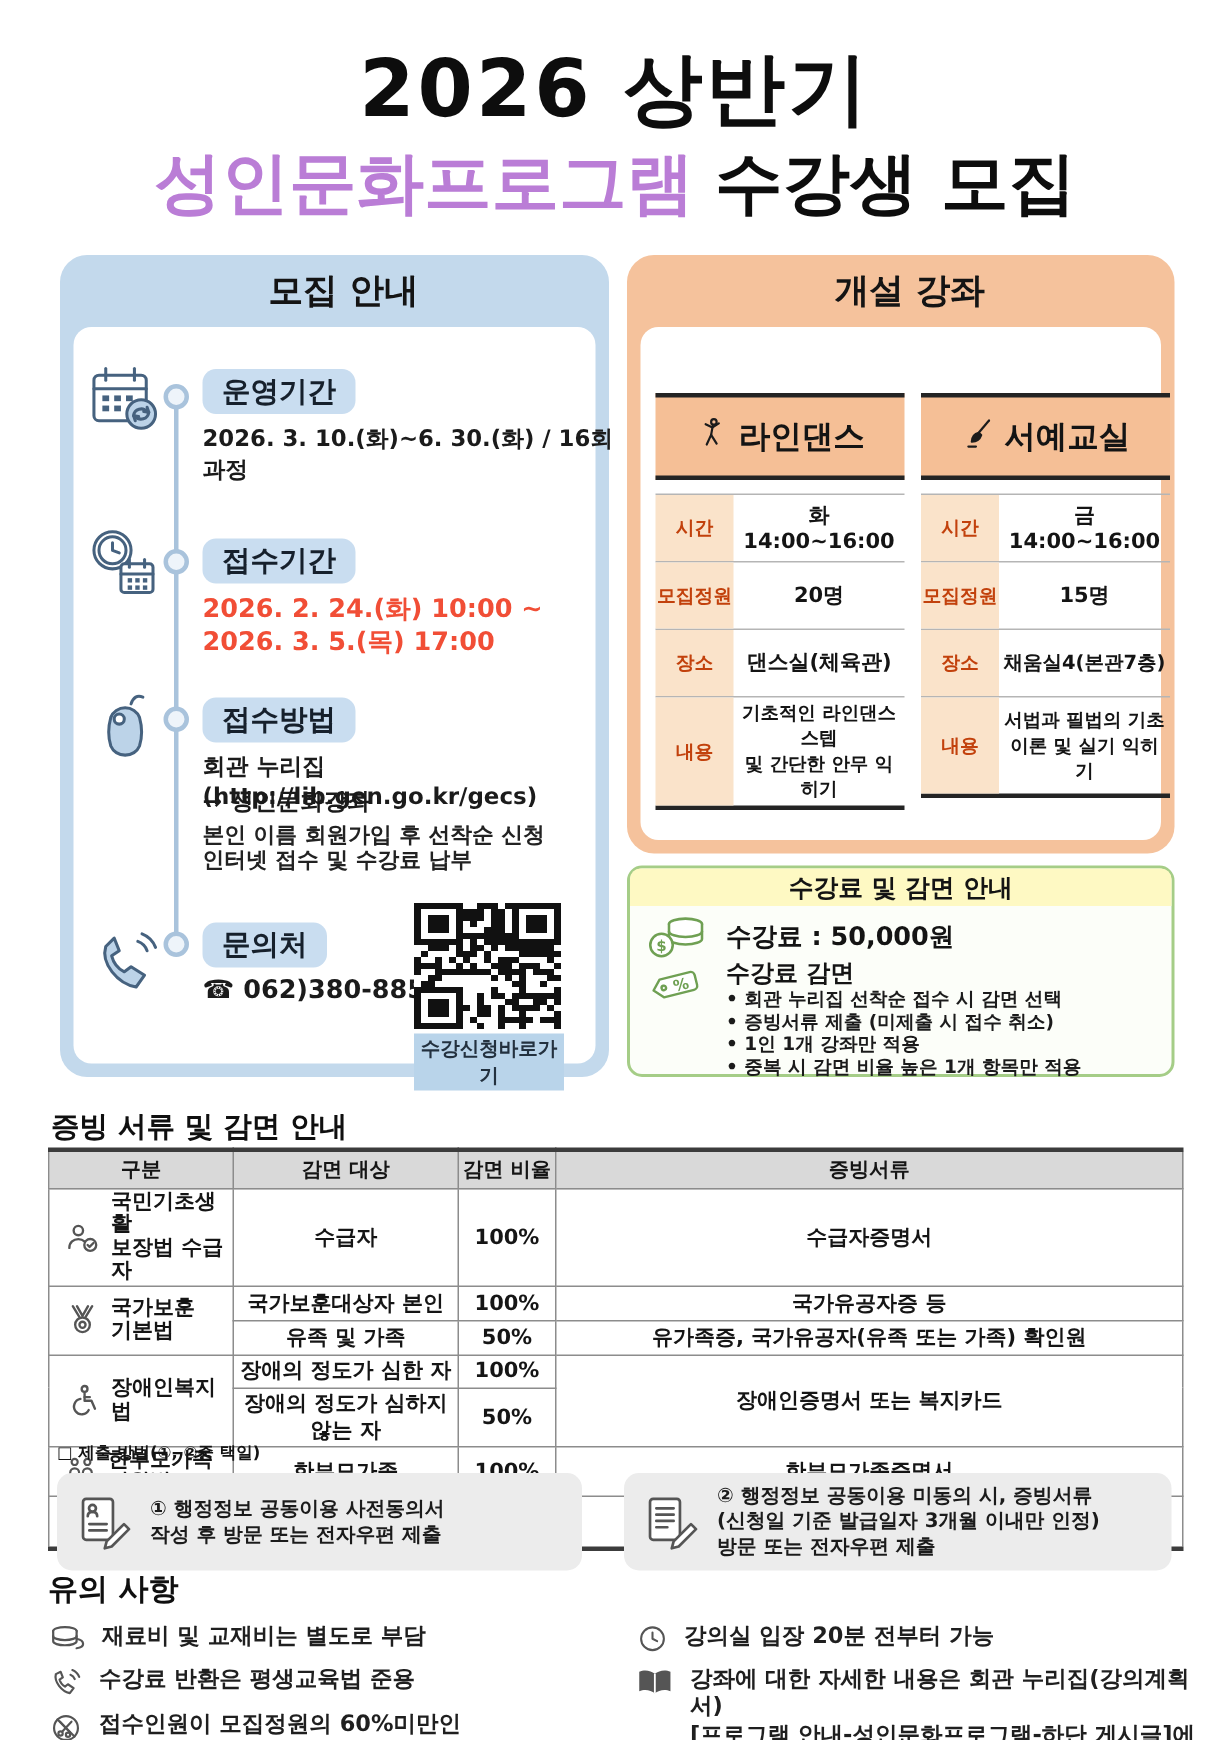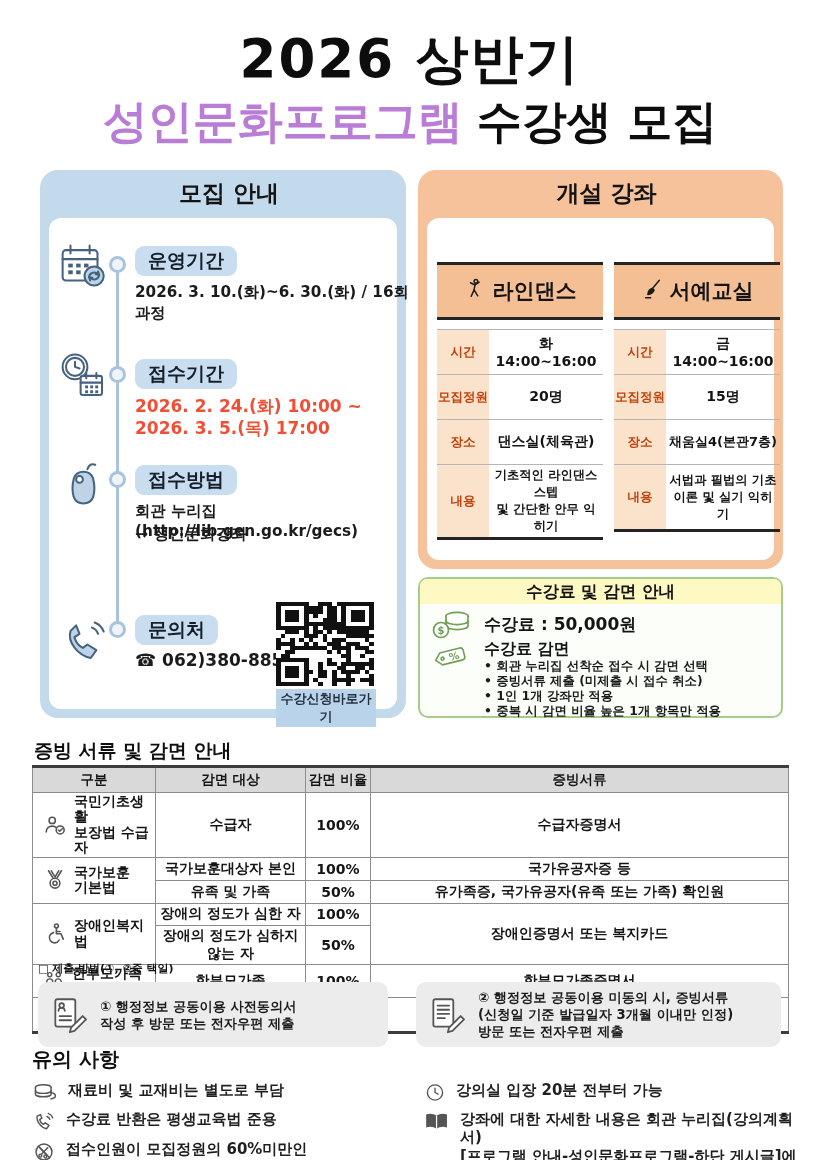--- a/index.html
+++ b/index.html
@@ -162,20 +162,22 @@
       <div class="sec-icon" style="top:238px">
         <svg class="ic-blue" viewBox="0 0 48 48" width="54" height="58">
           <path d="M15 18 q-2.5 9 0 17 a9 8 0 0 0 17 0 q2.5 -8 0 -17 a9 8.5 0 0 0 -17 0 Z" fill="#bcd3e8"></path>
           <circle cx="20" cy="19" r="3" fill="#fff"></circle>
           <path d="M27 10 q2 -6 7 -4" fill="none"></path>
         </svg>
       </div>
       <div class="sec-text" style="top:247px"><span class="pill">접수방법</span></div>
       <div class="sec-text blue-body" style="top:283px;font-size:15.3px">회관 누리집(http://lib.gen.go.kr/gecs)</div>
       <div class="sec-text blue-body" style="top:306px;font-size:15.6px">→ 성인문화강좌</div>
+      <div class="sec-text method-sub pre" style="top:331px;font-weight:800">본인 이름 회원가입 후 선착순 신청
+인터넷 접수 및 수강료 납부</div>
 
       <div class="sec-icon" style="top:393px">
         <svg class="ic-blue" viewBox="0 0 48 48" width="54" height="58">
           <path d="M12 16 c-3 10 7 22 18 24 l5 -7 -8 -5 -4 3 c-4 -2 -6.5 -5.5 -7.5 -9.5 l4.5 -3 -3 -7.5 Z" fill="#bcd3e8"></path>
           <path d="M31 13 a9 9 0 0 1 5.5 5.5" fill="none"></path>
           <path d="M33.5 8.5 a14 14 0 0 1 8 8" fill="none"></path>
         </svg>
       </div>
       <div class="sec-text" style="top:397px"><span class="pill">문의처</span></div>
       <div class="sec-text phone-line" style="top:432px">☎ 062)380-8853, 4</div>

